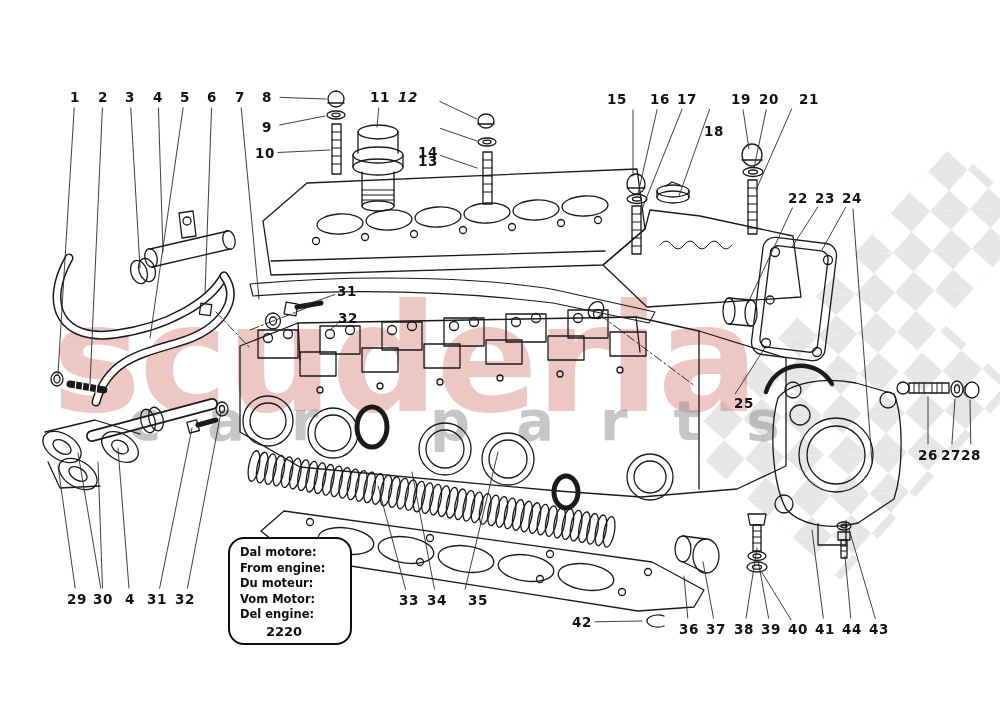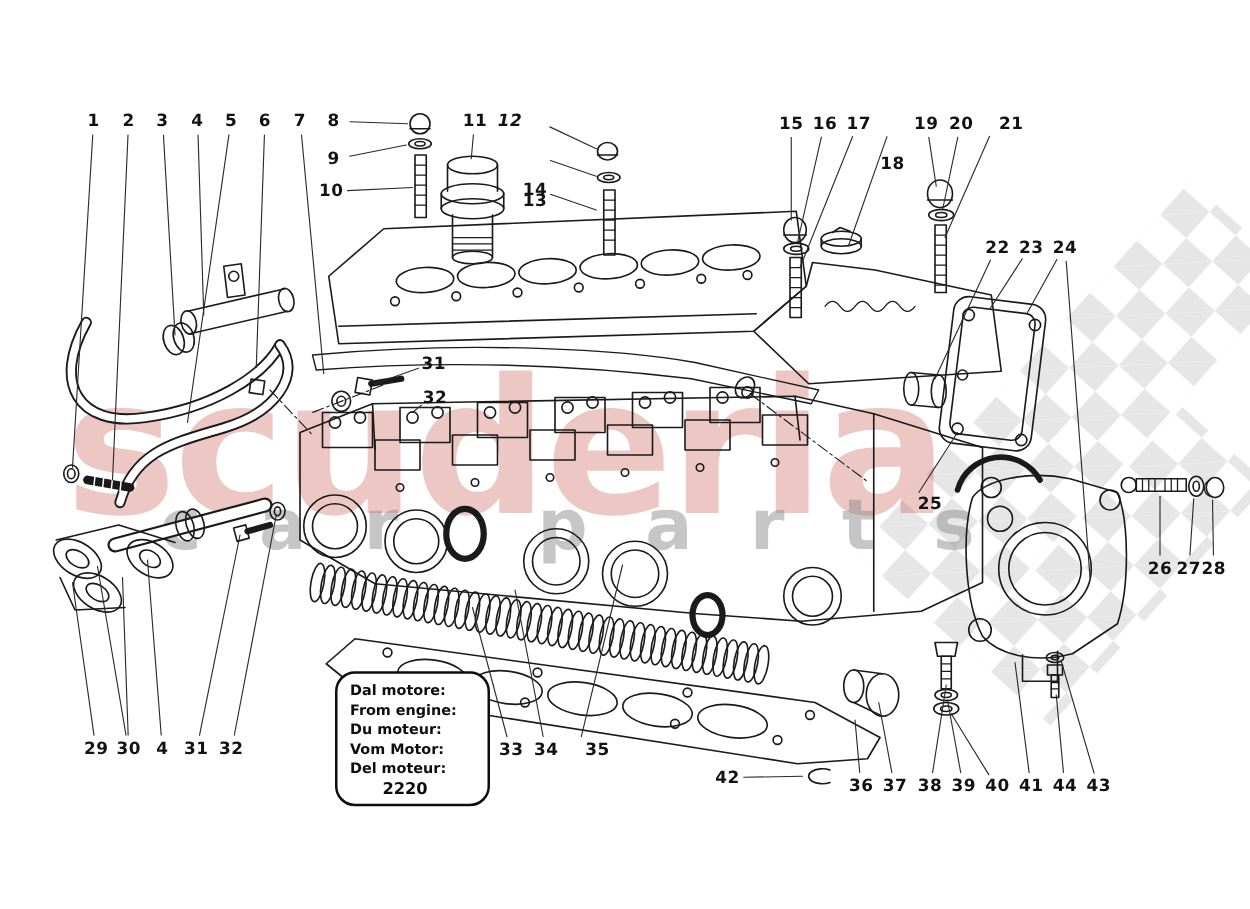--- a/index.html
+++ b/index.html
@@ -19,21 +19,21 @@
           letter-spacing:46px;color:#8f8f8f;opacity:.5;white-space:nowrap;}
   svg.diagram{position:absolute;left:0;top:0;}
   svg.diagram *{vector-effect:non-scaling-stroke;}
   .dd{stroke-dasharray:9 3 2 3;stroke-width:.9;}
   
   .co{position:absolute;transform:translate(-50%,-50%);font-weight:bold;font-size:13.5px;
       color:#121212;letter-spacing:.5px;z-index:5;}
   
   .note-box{position:absolute;left:228px;top:537px;width:110px;height:98px;background:#fff;
             border:2.5px solid #0d0d0d;border-radius:16px;padding:6px 0 0 10px;
-            font-size:11.5px;font-weight:bold;color:#0d0d0d;line-height:15.5px;z-index:4;margin-left:40px;}
+            font-size:11.5px;font-weight:bold;color:#0d0d0d;line-height:15.5px;z-index:4;}
   .note-val{text-align:center;width:88px;font-size:13px;margin-top:1px;}
 </style>
 </head>
 <body>
 
 <div class="stage">
 
   <div class="checker checker-1"></div>
   <div class="checker checker-2"></div>
   <div class="wm-main">scuderia</div>
@@ -376,21 +376,21 @@
       <div class="co" style="left: 185px; top: 97px;">5</div>
       <div class="co" style="left: 212px; top: 97px;">6</div>
       <div class="co" style="left: 240px; top: 97px;">7</div>
       <div class="co" style="left: 267px; top: 97px;">8</div>
       <div class="co" style="left: 267px; top: 127px;">9</div>
       <div class="co" style="left: 265px; top: 153px;">10</div>
       <div class="co" style="left: 380px; top: 97px;">11</div>
       <div class="co" style="left: 408px; top: 97px; font-style: italic;">12</div>
       <div class="co" style="left: 428px; top: 125px; margin-top: 36px;">13</div>
       <div class="co" style="left: 428px; top: 152px;">14</div>
-      <div class="co" style="left: 633px; top: 99px; text-align: center;">15</div>
+      <div class="co" style="left: 617px; top: 99px; text-align: center;">15</div>
       <div class="co" style="left: 660px; top: 99px;">16</div>
       <div class="co" style="left: 687px; top: 99px;">17</div>
       <div class="co" style="left: 714px; top: 99px; margin-top: 32px;">18</div>
       <div class="co" style="left: 741px; top: 99px;">19</div>
       <div class="co" style="left: 769px; top: 99px;">20</div>
       <div class="co" style="left: 809px; top: 99px;">21</div>
       <div class="co" style="left: 798px; top: 198px;">22</div>
       <div class="co" style="left: 825px; top: 198px;">23</div>
       <div class="co" style="left: 852px; top: 198px;">24</div>
       <div class="co" style="left: 728px; top: 403px; margin-left: 16px;">25</div>
@@ -416,16 +416,16 @@
       <div class="co" style="left: 825px; top: 629px;">41</div>
       <div class="co" style="left: 852px; top: 629px;">44</div>
       <div class="co" style="left: 879px; top: 629px;">43</div>
     </div>
 
   <div class="note-box">
     <div>Dal motore:</div>
     <div>From engine:</div>
     <div>Du moteur:</div>
     <div>Vom Motor:</div>
-    <div>Del moteur:</div>
+    <div>Del engine:</div>
     <div class="note-val">2220</div>
   </div>
 </div>
 
 </body></html>

